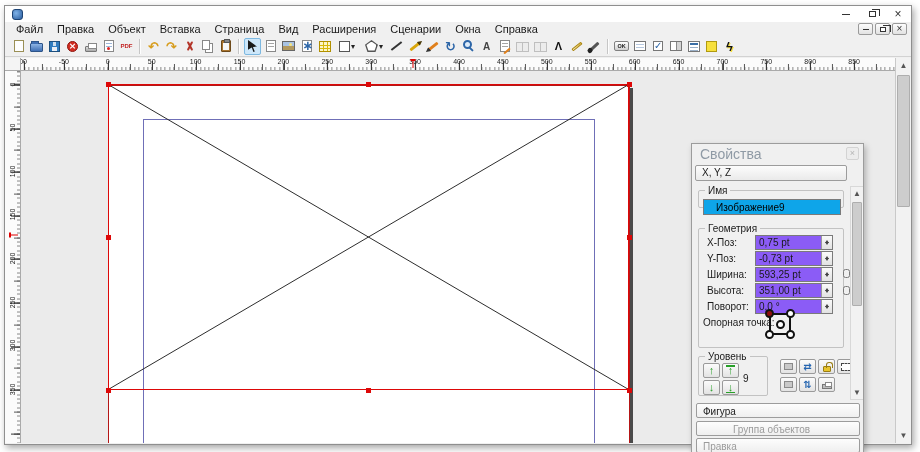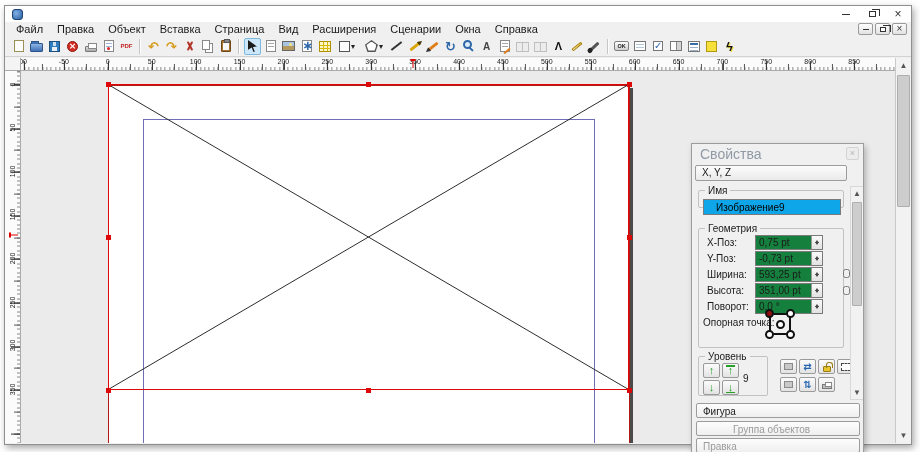--- a/index.html
+++ b/index.html
@@ -149,21 +149,21 @@
   .panel-close{margin-left:auto;width:13px;height:13px;background:#ececec;border:1px solid #d3d3d3;border-radius:2px;
     color:#b5b5b5;font-size:9px;line-height:11px;text-align:center;}
   .xyz-tab{position:absolute;left:3px;top:21px;width:152px;height:16px;background:linear-gradient(#fcfcfc,#eaeaea);
     border:1px solid #9c9c9c;border-radius:2px;font-size:10px;line-height:14px;padding-left:6px;}
   .groupbox{position:absolute;border:1px solid #c2c2c2;border-radius:2px;}
   .grouplabel{position:absolute;top:-6px;left:6px;background:#f0f0f0;padding:0 3px;font-size:10px;color:#1a1a1a;line-height:11px;}
   .name-input{position:absolute;left:4px;top:8px;width:138px;height:16px;border:1px solid #7a7a7a;background:#0ea5e9;
     font-family:"Liberation Sans","DejaVu Sans",sans-serif;font-size:10px;padding:0 12px;}
   .geo-row{position:absolute;left:0;width:100%;height:16px;}
   .geo-label{position:absolute;left:8px;top:2px;font-size:10px;}
-  .spinbox{position:absolute;left:56px;top:0;width:68px;height:15px;background:#15803d;border:1px solid #7a7a7a;display:flex;}
+  .spinbox{position:absolute;left:56px;top:0;width:78px;height:15px;background:#8b5cf6;border:1px solid #7a7a7a;display:flex;}
   .spin-val{flex:1;font-size:10px;line-height:13px;padding-left:3px;white-space:nowrap;overflow:hidden;}
   .spinner{width:11px;border-left:1px solid #9a9a9a;background:linear-gradient(#fafafa,#e2e2e2);display:flex;flex-direction:column;}
   .spin-up,.spin-dn{flex:1;position:relative;}
   .spin-up::before{content:"";position:absolute;left:2.5px;top:2px;border:2.5px solid transparent;border-bottom:3px solid #444;}
   .spin-dn::before{content:"";position:absolute;left:2.5px;bottom:2px;border:2.5px solid transparent;border-top:3px solid #444;}
   .chain{position:absolute;left:142px;width:10px;}
   .chain::before,.chain::after{content:"";position:absolute;left:2px;width:5px;height:7px;border:1.5px solid #7a7a7a;border-radius:2.5px;}
   .chain::before{top:2px;} .chain::after{bottom:2px;}
   .bp-widget{position:absolute;width:30px;height:30px;}
   .bp-square{position:absolute;inset:4px;border:2px solid #111;border-radius:3px;}

